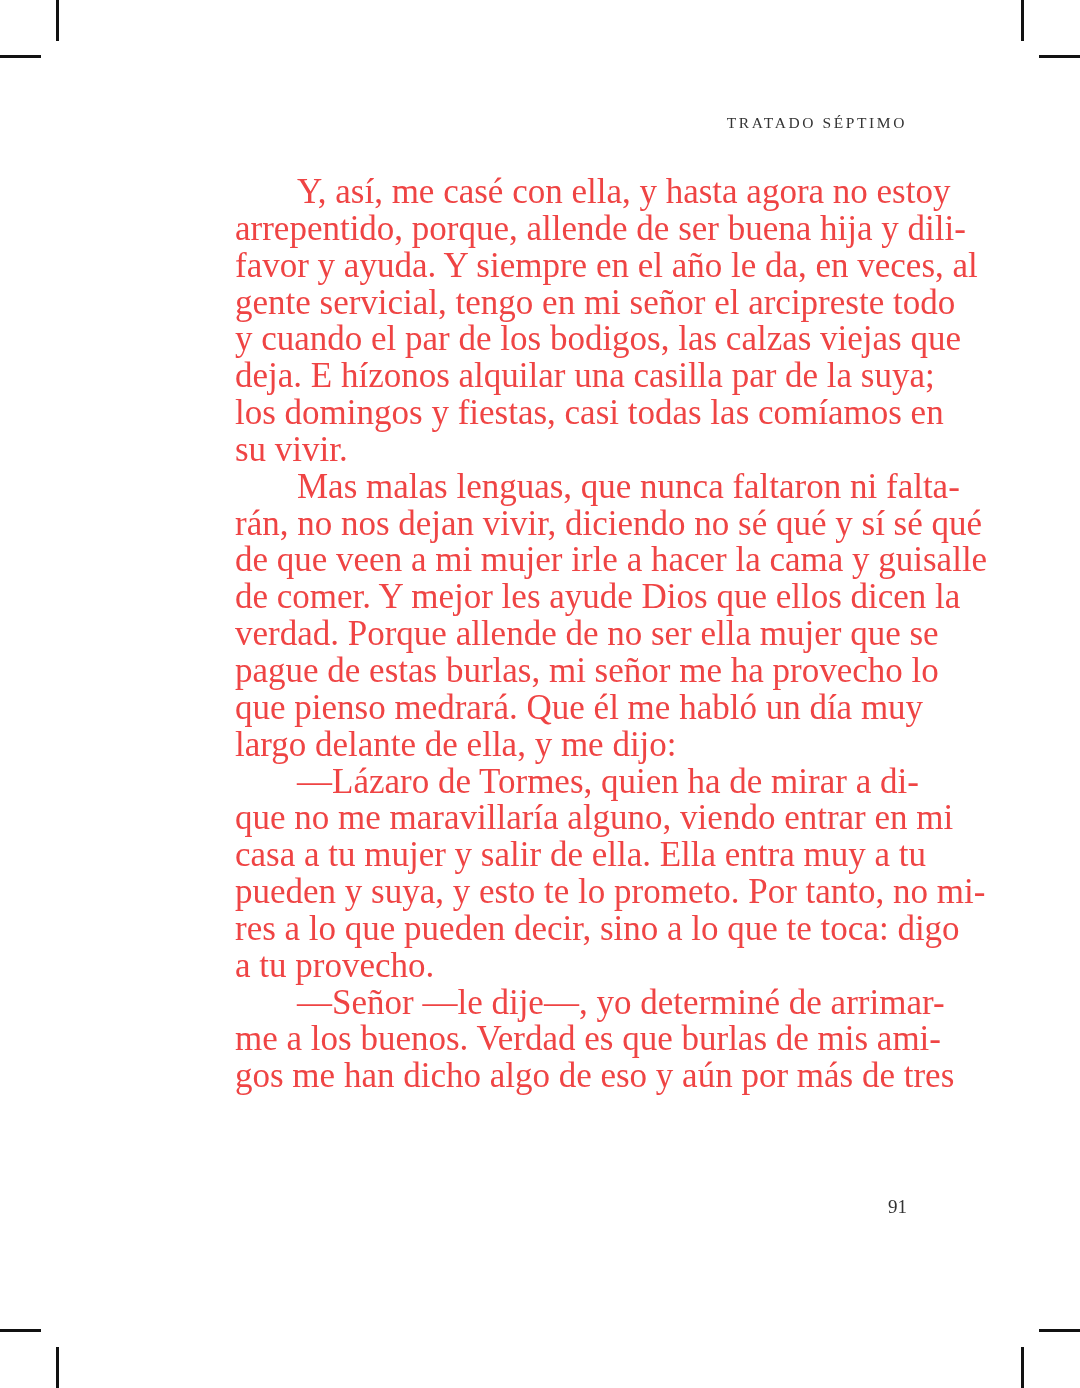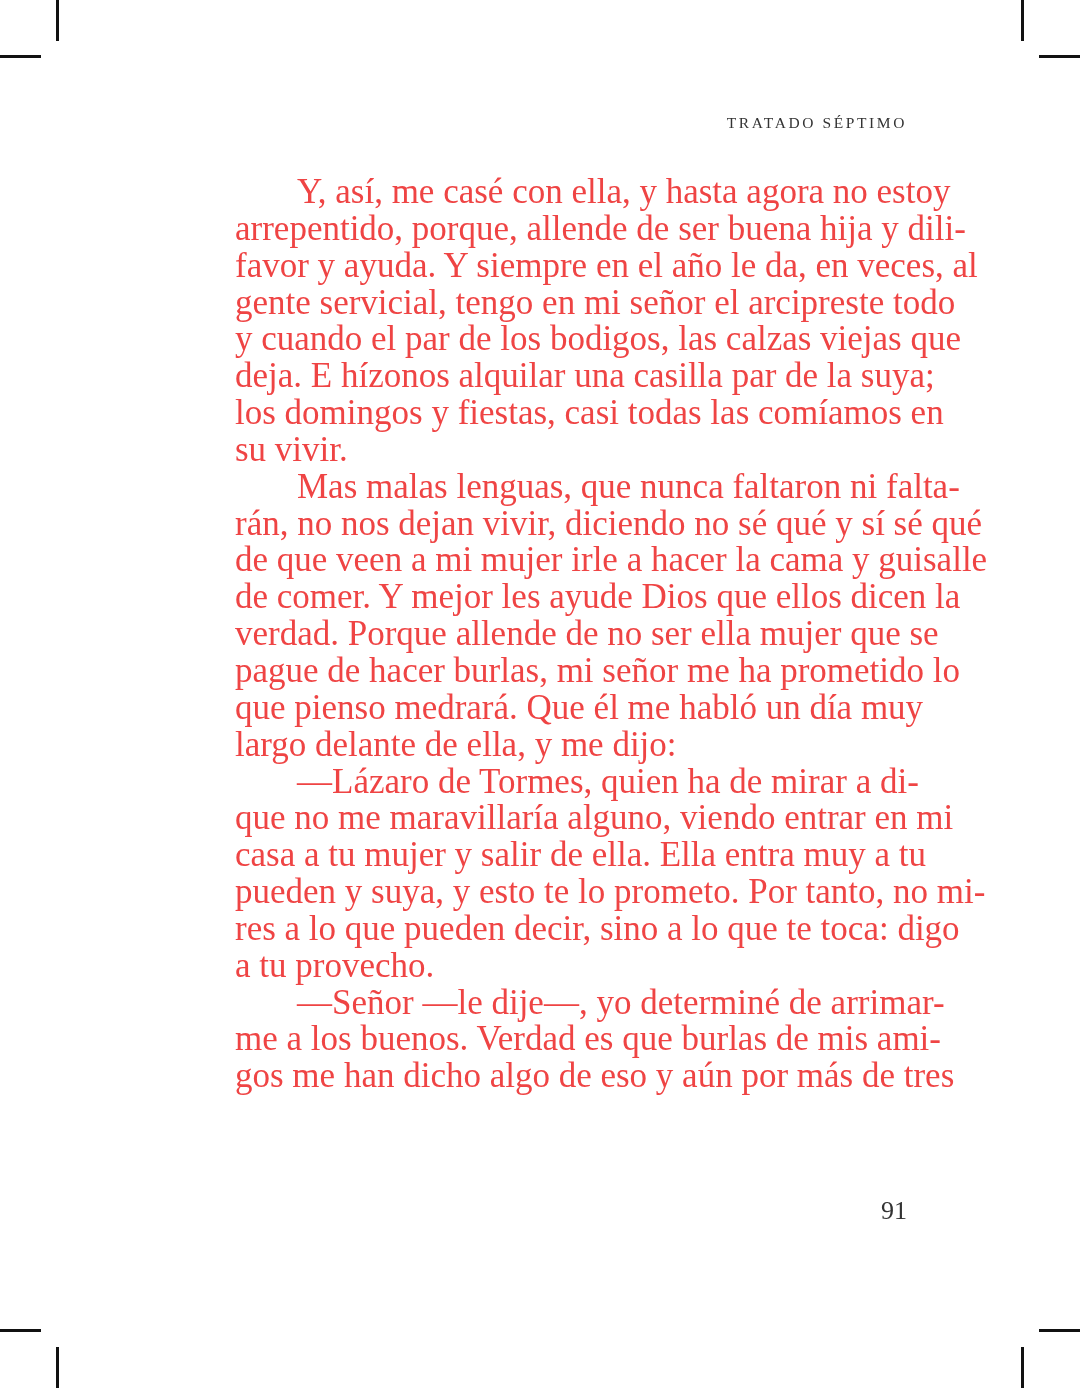--- a/index.html
+++ b/index.html
@@ -52,21 +52,21 @@
       text-align-last: left;
     }
     .line.indent {
       padding-left: 62px;
     }
     .folio {
       position: absolute;
       top: 1196px;
       right: 173px;
       font-family: "Liberation Serif", "DejaVu Serif", serif;
-      font-size: 26px;
+      font-size: 19px;
       color: #333333;
     }
   </style>
 </head>
 <body>
 
 <div class="crop v" style="left:56px; top:0;"></div>
 <div class="crop h" style="left:0; top:55px;"></div>
 <div class="crop v" style="left:1021px; top:0;"></div>
 <div class="crop h" style="left:1039px; top:55px;"></div>
@@ -89,21 +89,21 @@
     <span class="line">los domingos y fiestas, casi todas las comíamos en</span>
     <span class="line last">su vivir.</span>
   </div>
 
   <div>
     <span class="line indent">Mas malas lenguas, que nunca faltaron ni falta-</span>
     <span class="line">rán, no nos dejan vivir, diciendo no sé qué y sí sé qué</span>
     <span class="line">de que veen a mi mujer irle a hacer la cama y guisalle</span>
     <span class="line">de comer. Y mejor les ayude Dios que ellos dicen la</span>
     <span class="line">verdad. Porque allende de no ser ella mujer que se</span>
-    <span class="line">pague de hacer burlas, mi señor me ha prometido lo</span>
+    <span class="line">pague de estas burlas, mi señor me ha provecho lo</span>
     <span class="line">que pienso medrará. Que él me habló un día muy</span>
     <span class="line last">largo delante de ella, y me dijo:</span>
   </div>
 
   <div>
     <span class="line indent">—Lázaro de Tormes, quien ha de mirar a di-</span>
     <span class="line">que no me maravillaría alguno, viendo entrar en mi</span>
     <span class="line">casa a tu mujer y salir de ella. Ella entra muy a tu</span>
     <span class="line">pueden y suya, y esto te lo prometo. Por tanto, no mi-</span>
     <span class="line">res a lo que pueden decir, sino a lo que te toca: digo</span>

